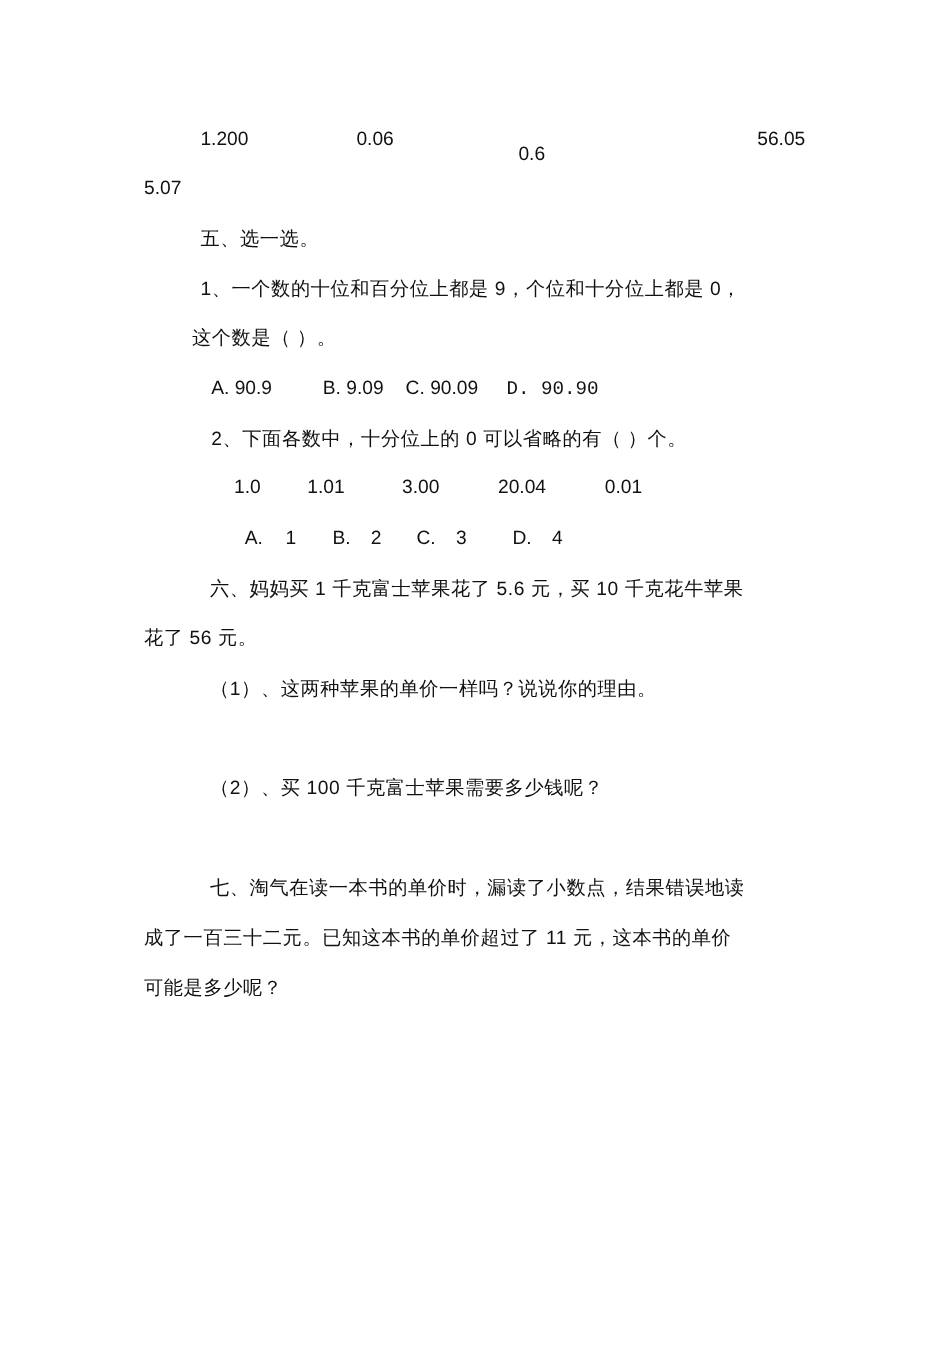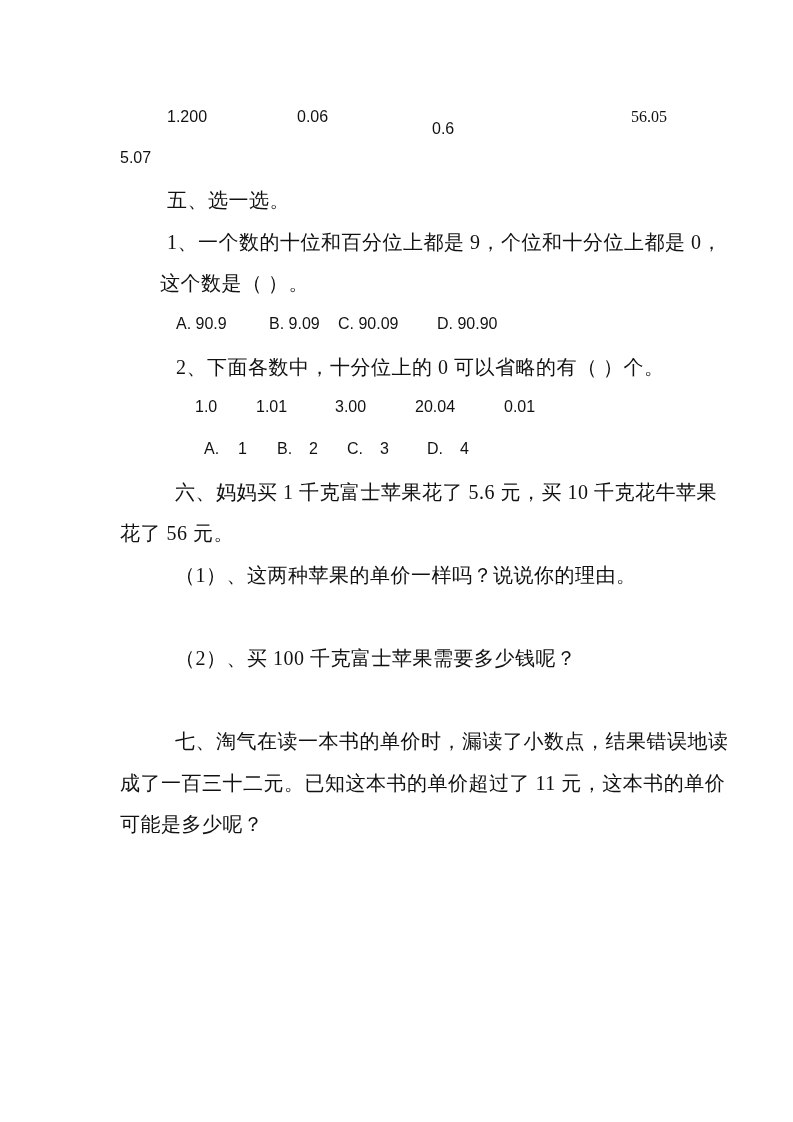--- a/index.html
+++ b/index.html
@@ -20,48 +20,48 @@
       position: absolute;
       white-space: nowrap;
       line-height: 20px;
       height: 20px;
     }
     .num {
       font-family: "Liberation Sans", sans-serif;
       font-size: 16px;
     }
     .cjk {
-      font-family: Liberation Serif, serif;
-      font-size: 20px;
+      font-family: Liberation Sans, sans-serif;
+      font-size: 16px;
       letter-spacing: 0.5px;
     }
     .abs { position: absolute; white-space: nowrap; }
   </style>
 </head>
 <body>
 
 <div>
   <span class="abs num" style="left:167px; top:108px;">1.200</span>
   <span class="abs num" style="left:297px; top:108px;">0.06</span>
   <span class="abs num" style="left:432px; top:108px;margin-top:12px;">0.6</span>
-  <span class="abs num" style="left:631px; top:108px;font-family:Liberation Serif, serif;">56.05</span>
+  <span class="abs num" style="left:631px; top:108px;">56.05</span>
   <span class="abs num" style="left:120px; top:149px;">5.07</span>
 </div>
 
 <div>
   <div class="line cjk" style="left:167px; top:190px;">五、选一选。</div>
 
   <div class="line cjk" style="left:167px; top:232px;">1、一个数的十位和百分位上都是 9，个位和十分位上都是 0，</div>
   <div class="line cjk" style="left:120px; top:273px;margin-left:40px;">这个数是（          ）。</div>
 
   <div>
     <span class="abs num" style="left:176px; top:315px;">A. 90.9</span>
     <span class="abs num" style="left:269px; top:315px;">B. 9.09</span>
     <span class="abs num" style="left:338px; top:315px;">C. 90.09</span>
-    <span class="abs num" style="left:437px; top:315px;">D. 90.90</span>
+    <span class="abs num" style="left:422px; top:315px;font-family:Liberation Mono, monospace;">D. 90.90</span>
   </div>
 
   <div class="line cjk" style="left:176px; top:357px;">2、下面各数中，十分位上的 0 可以省略的有（          ）个。</div>
 
   <div>
     <span class="abs num" style="left:195px; top:398px;">1.0</span>
     <span class="abs num" style="left:256px; top:398px;">1.01</span>
     <span class="abs num" style="left:335px; top:398px;">3.00</span>
     <span class="abs num" style="left:415px; top:398px;">20.04</span>
     <span class="abs num" style="left:504px; top:398px;">0.01</span>

